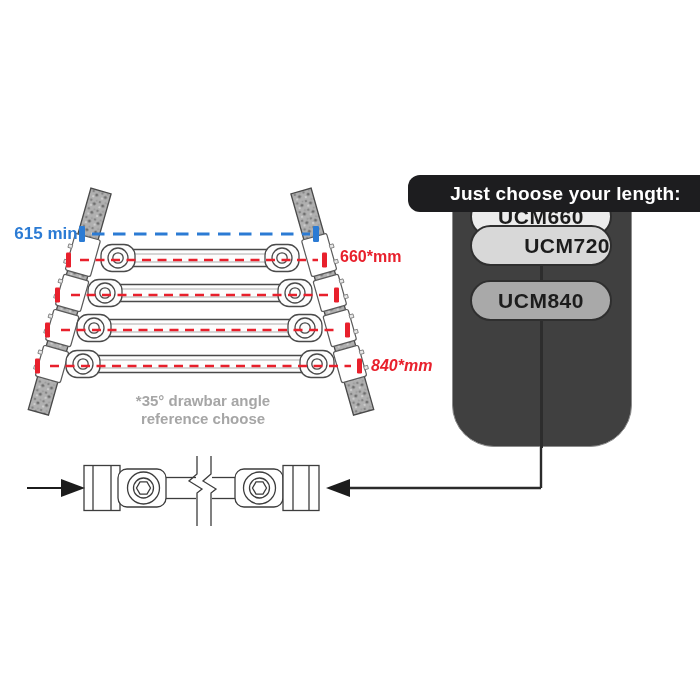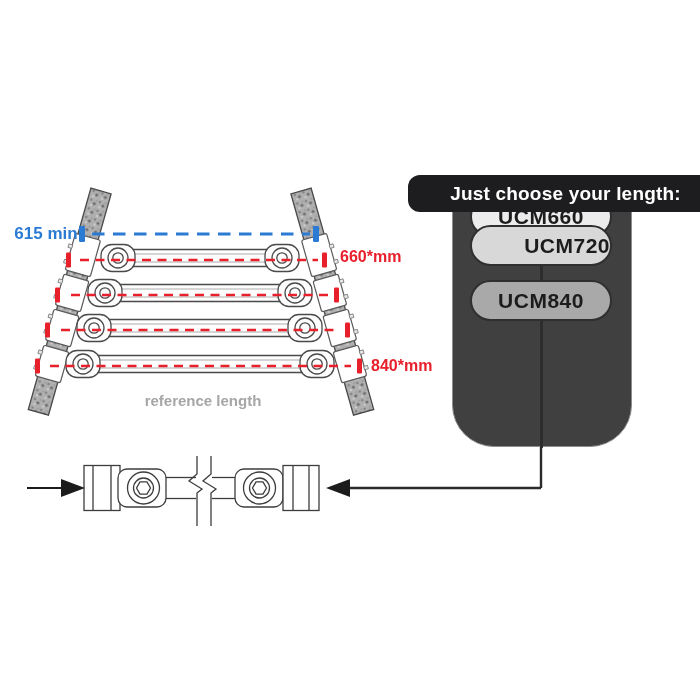--- a/index.html
+++ b/index.html
@@ -7,21 +7,21 @@
     position:relative;width:700px;height:700px;background:#ffffff;overflow:hidden;
     font-family:"Liberation Sans",sans-serif;
   }
   .stage svg{position:absolute;left:0;top:0;}
   
   .lbl{position:absolute;z-index:1;white-space:nowrap;}
   .lbl-blue{left:12px;top:224px;width:68px;text-align:center;
     font-size:17px;font-weight:700;color:var(--blue,#2b7bd4);}
   .lbl-red{font-size:16px;font-weight:700;color:var(--red,#e8202c);}
   .lbl-660{left:340px;top:248px;}
-  .lbl-840{left:371px;top:357px;}
+  .lbl-840{left:371px;top:357px;font-style:italic;}
   .caption{position:absolute;z-index:1;left:103px;top:392px;width:200px;
     text-align:center;font-size:15px;font-weight:600;line-height:18px;
     color:var(--caption,#a6a6a6);}
   
   .chooser-box{position:absolute;z-index:2;left:452px;top:195px;width:180px;height:252px;
     background:#404040;border:1.5px solid #8c8c8c;box-sizing:border-box;
     border-radius:16px 16px 42px 42px;}
   .chooser-vline{position:absolute;left:87px;top:38px;width:3px;height:214px;
     background:#2d2d2d;}
   .pill{position:absolute;left:17px;width:142px;height:41px;box-sizing:border-box;
@@ -218,21 +218,22 @@
       <polygon points="350,479 326,488 350,497" fill="#1c1c1c"></polygon>
       <line x1="350" y1="488" x2="541" y2="488" stroke="#2b2b2b" stroke-width="2.4"></line>
       <line x1="541" y1="488" x2="541" y2="446" stroke="#2b2b2b" stroke-width="2.4"></line>
     </g>
   </svg>
 
   <span class="lbl lbl-blue">615 min</span>
   <span class="lbl lbl-red lbl-660">660*mm</span>
   <span class="lbl lbl-red lbl-840">840*mm</span>
   <div class="caption">
-    <div>reference length</div>
+    <div>*35° drawbar angle</div>
+    <div>reference choose</div>
   </div>
 
   <div class="chooser-box">
     <div class="chooser-vline"></div>
     <button class="pill" style="background: rgb(236, 236, 236);">UCM660</button>
     <button class="pill" style="background: rgb(216, 216, 216);">UCM720</button>
     <button class="pill" style="background: rgb(169, 169, 169);">UCM840</button>
   </div>
   <div class="heading-bar">Just choose your length:</div>
 

